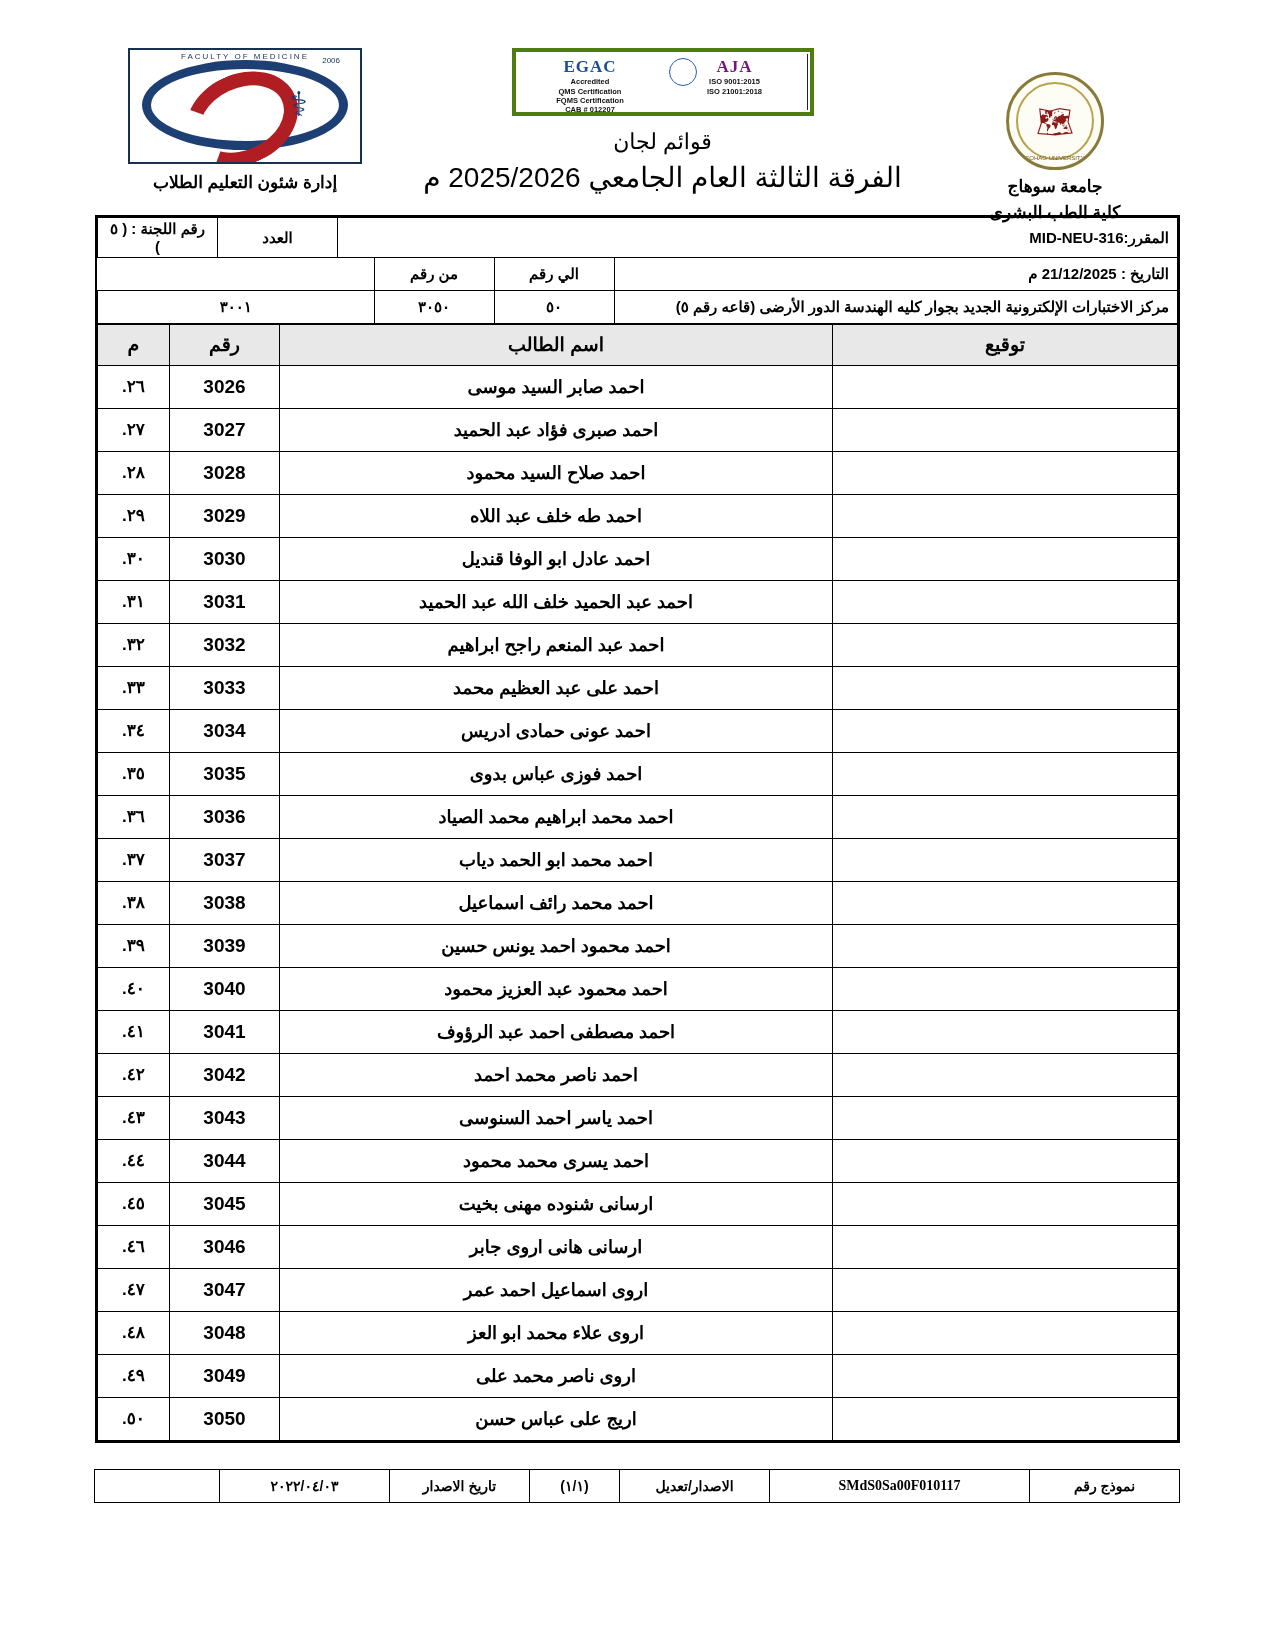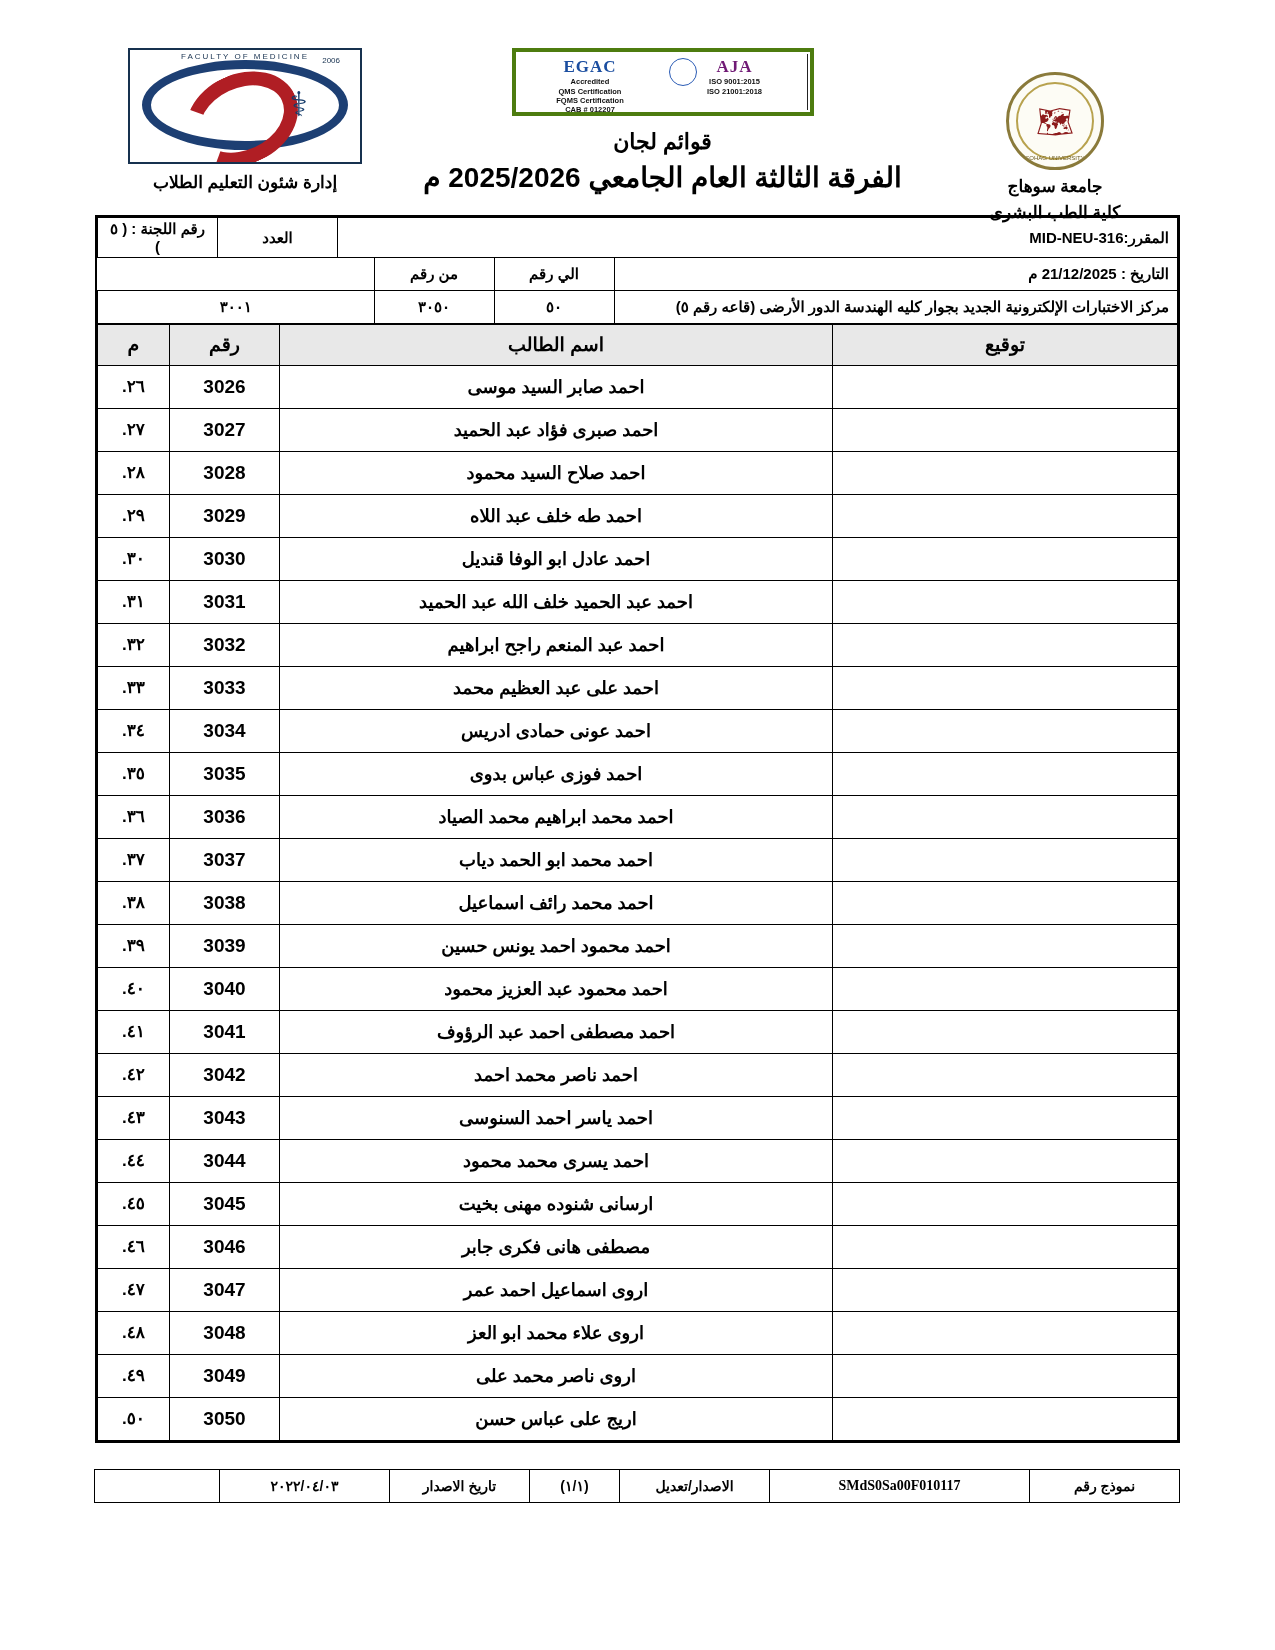--- a/index.html
+++ b/index.html
@@ -109,21 +109,21 @@
   .cert-lines { color: #111; font-weight: bold; font-size: 7.5px; }
   .cert-globe {
     position: absolute;
     left: 6px; top: 4px;
     width: 26px; height: 26px;
     border: 1px solid #2a5bb5;
     border-radius: 50%;
   }
   .main-title {
     font-size: 22px;
-    font-weight: bold;
+    font-weight: normal;
     line-height: 1.45;
   }
   .main-title .line2 { font-size: 28px; }
 
   .hdr-left {
     width: 300px;
     text-align: center;
     padding-top: 18px;
   }
   .logo-fac {
@@ -499,21 +499,21 @@
             <td class="cell-m">٤٤.</td>
           </tr>
           <tr>
             <td></td>
             <td class="cell-name">ارسانى شنوده مهنى بخيت</td>
             <td class="cell-num">3045</td>
             <td class="cell-m">٤٥.</td>
           </tr>
           <tr>
             <td></td>
-            <td class="cell-name">مصطفى هانى فكرى جابر</td>
+            <td class="cell-name">ارسانى هانى اروى جابر</td>
             <td class="cell-num">3046</td>
             <td class="cell-m">٤٦.</td>
           </tr>
           <tr>
             <td></td>
             <td class="cell-name">اروى اسماعيل احمد عمر</td>
             <td class="cell-num">3047</td>
             <td class="cell-m">٤٧.</td>
           </tr>
           <tr>

